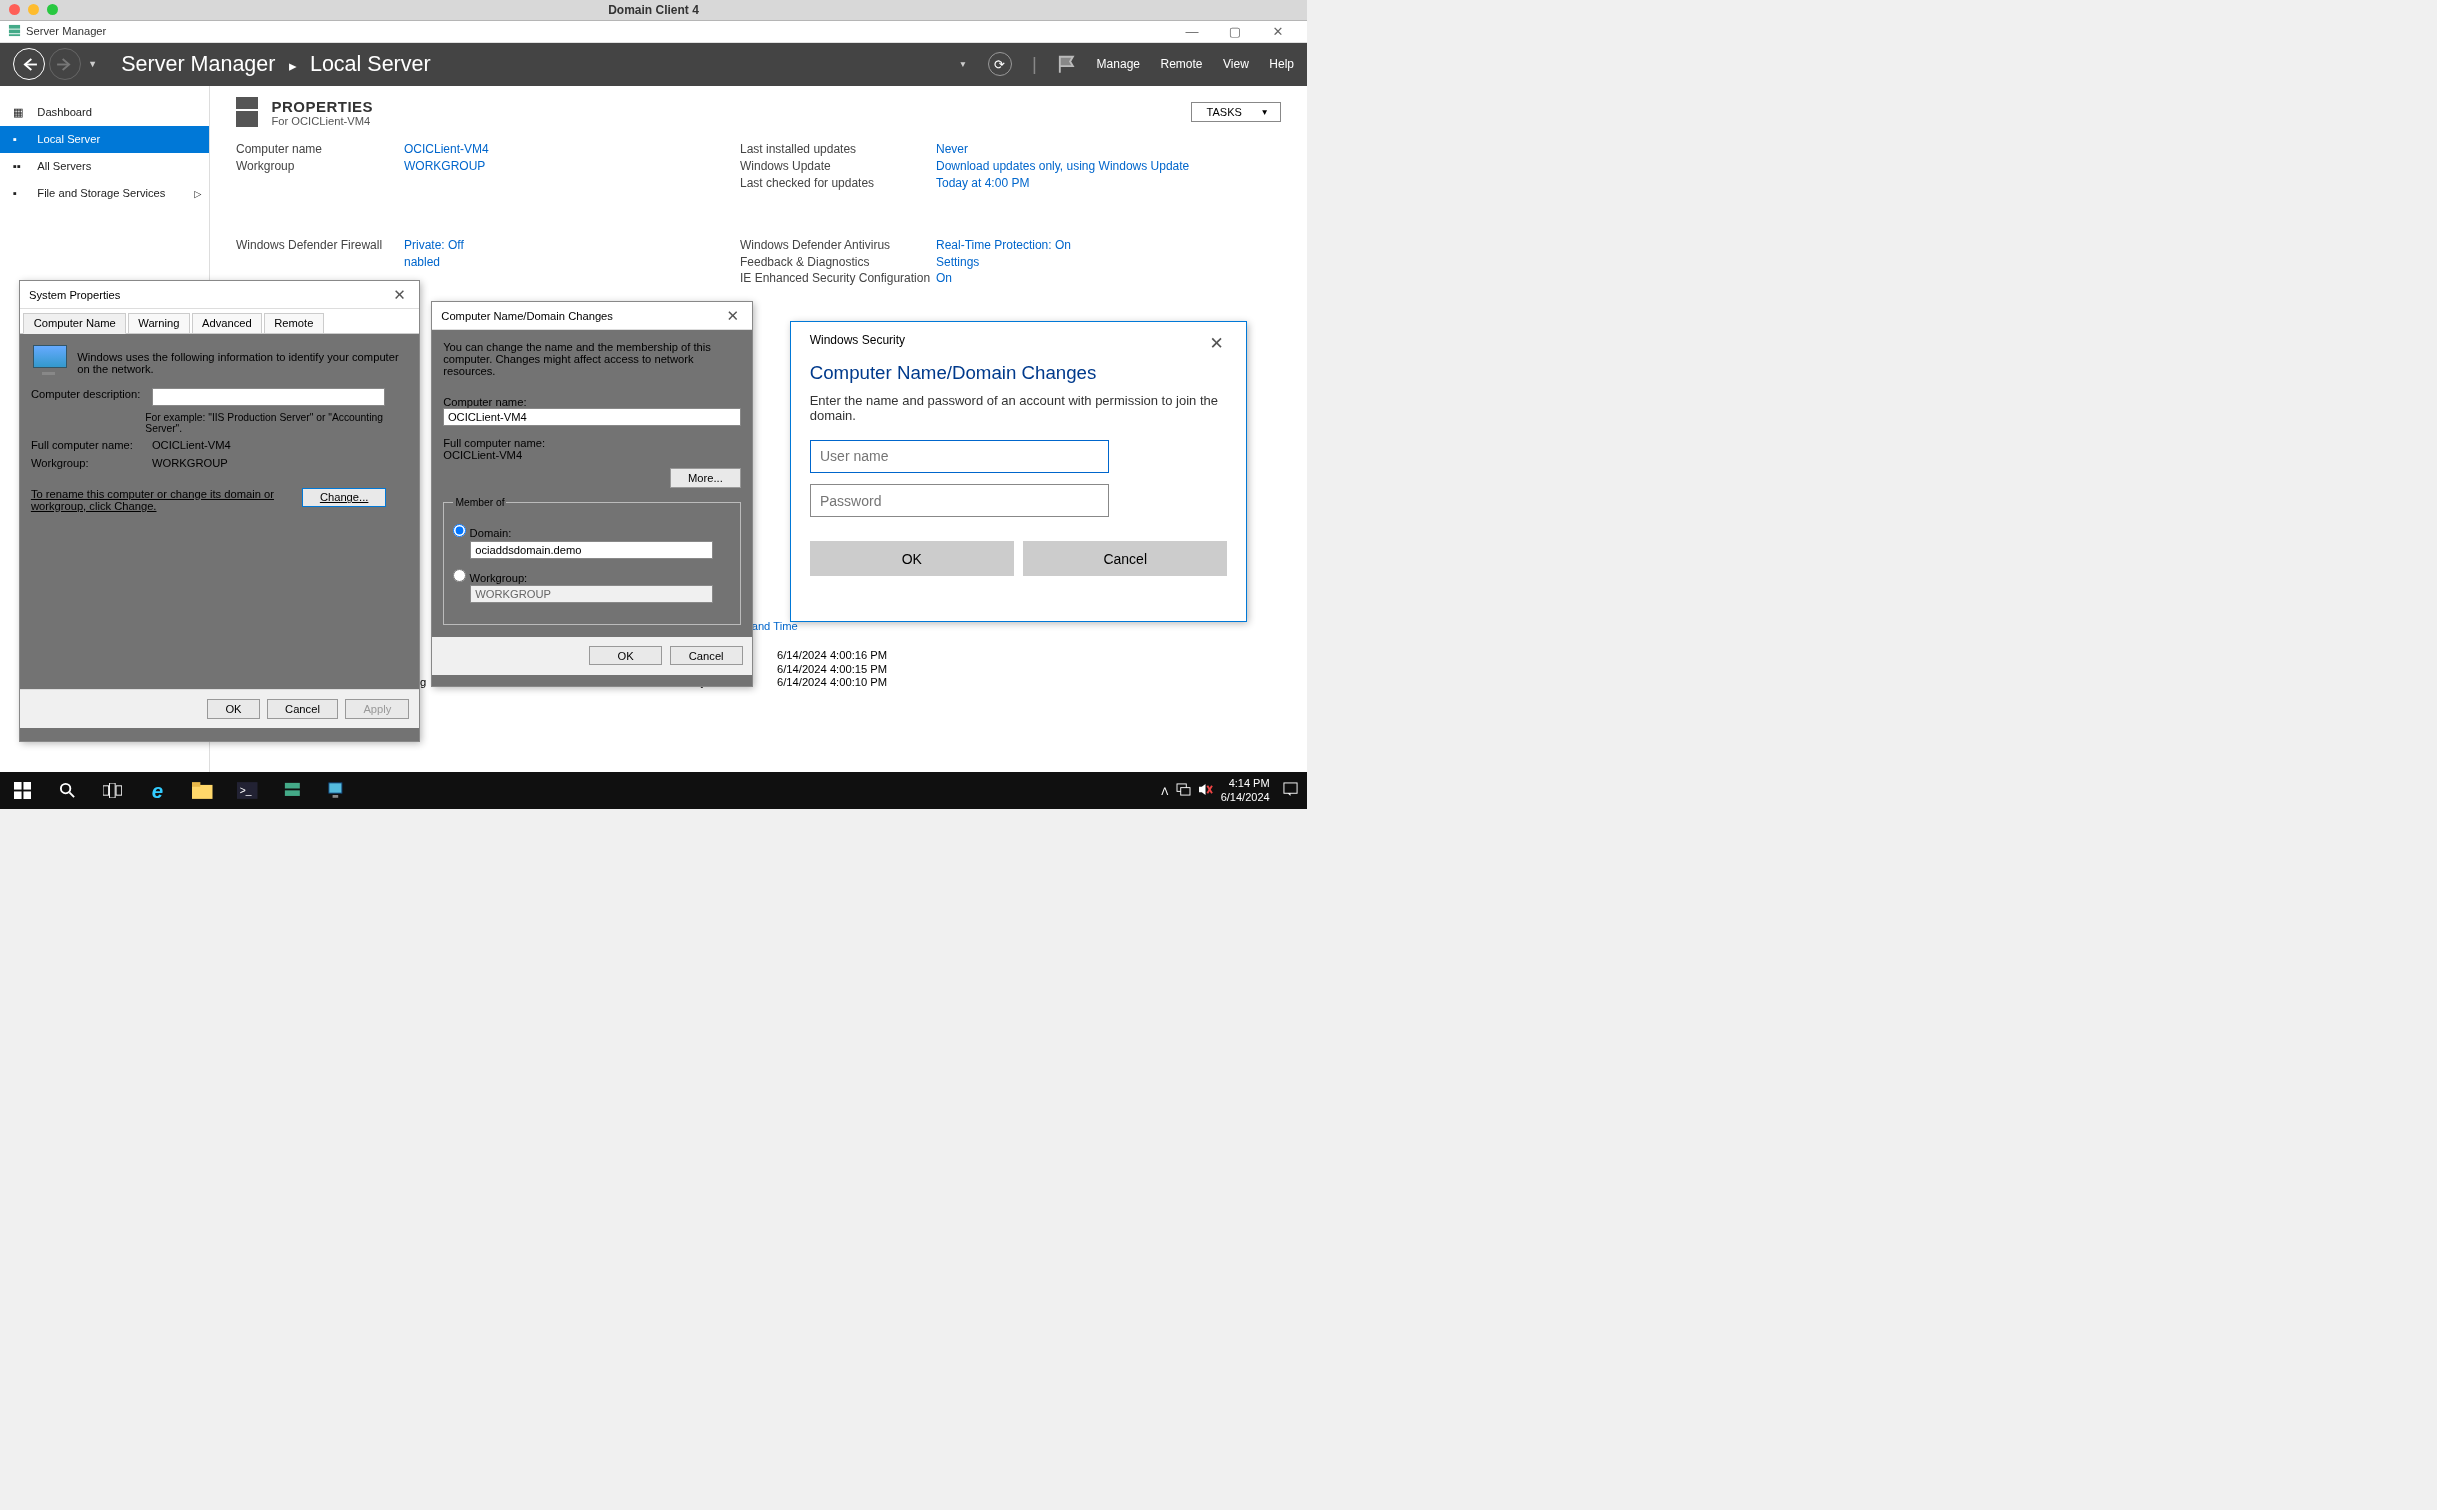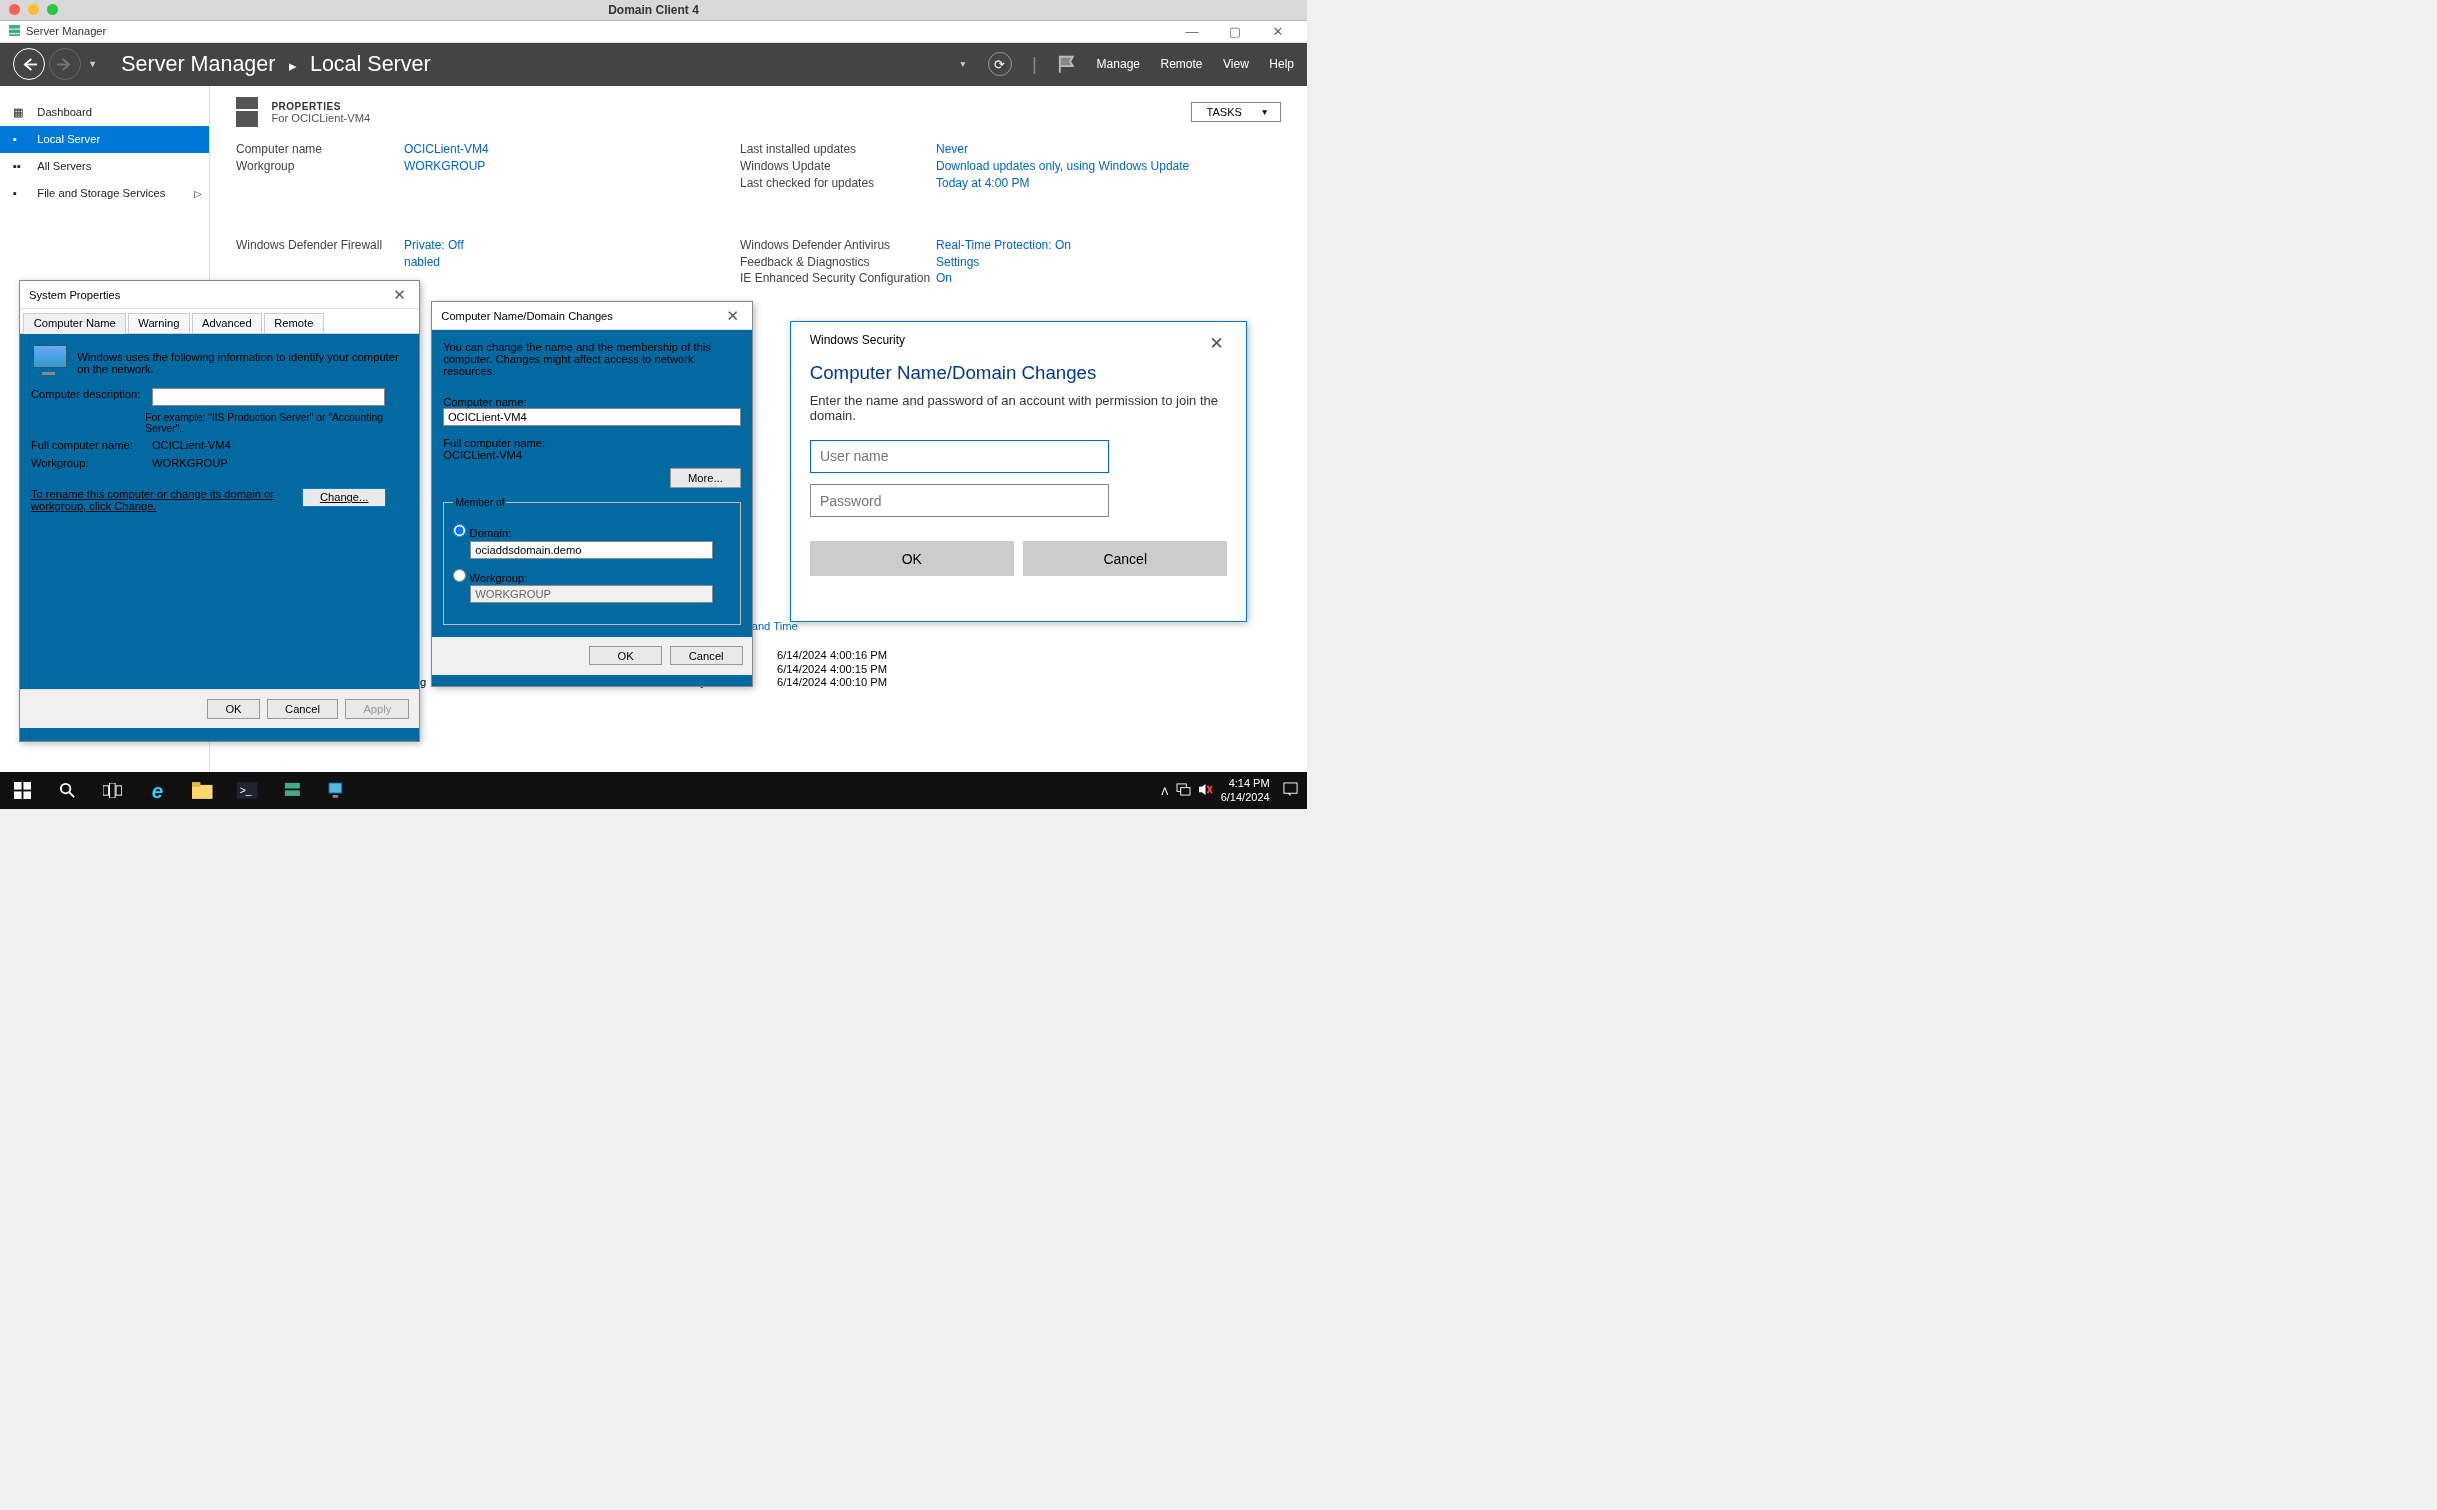--- a/index.html
+++ b/index.html
@@ -38,37 +38,37 @@
 .sidebar { width:210px; border-right:0.9px solid #ddd; padding-top:13px;}
 .side-item { display:flex; align-items:center; height:27px; padding-left:13px; gap:9.3px; color:#222;}
 .side-item.selected { background:#0078d7; color:#fff;}
 .side-icon { width:15px; display:inline-block;}
 .side-arrow { margin-left:auto; margin-right:7.5px; font-size:9.3px; color:#222;}
 
 .content { flex:1; padding:0; position:relative;}
 .prop-header { display:flex; align-items:center; padding:11.2px 26px 9.3px 26px;}
 .prop-header .srv-icon { width:22.4px; height:30px; background:#555; margin-right:13px; position:relative;}
 .prop-header .srv-icon::after { content:''; position:absolute; top:12px; left:0; right:0; height:1.9px; background:#fff;}
-.prop-header h2 { font-size:10px; font-weight:600; color:#333; letter-spacing:0.5px;}
+.prop-header h2 { font-size:15px; font-weight:600; color:#333; letter-spacing:0.5px;}
 .prop-header .sub { font-size:11.2px; color:#555;}
 .tasks-btn { margin-left:auto; border:0.9px solid #888; padding:2.8px 11.2px 2.8px 15px; font-size:11px; display:flex; align-items:center; gap:18.7px;}
 .tasks-btn::after { content:'▼'; font-size:8.4px;}
 
 .prop-grid { padding:5.6px 26px; display:grid; grid-template-columns: 168px 336px 196px 1fr; row-gap:2.8px; font-size:12px;}
 .prop-label { color:#444;}
 .prop-link { color:#0066cc;}
 
 
 .taskbar { position:absolute; bottom:0; left:0; right:0; height:37px; background:#101010; display:flex; align-items:center; color:#fff;}
 .tb-item { width:45px; height:37px; display:flex; align-items:center; justify-content:center; font-size:17px;}
 .tb-right { margin-left:auto; display:flex; align-items:center; gap:7.5px; padding-right:3.7px; font-size:10.3px;}
 .tb-clock { text-align:right; line-height:1.2; font-size:11px;}
 
 
-.dialog { position:absolute; background:#0369a1; border:0.9px solid #888; box-shadow:1.9px 1.9px 7.5px rgba(0,0,0,0.3); font-size:11.2px;}
+.dialog { position:absolute; background:#737373; border:0.9px solid #888; box-shadow:1.9px 1.9px 7.5px rgba(0,0,0,0.3); font-size:11.2px;}
 .dlg-title { height:28px; display:flex; align-items:center; padding:0 9.3px; background:#fff; border-bottom:0.9px solid #ddd;}
 .dlg-close { margin-left:auto; font-size:15px; color:#555; padding:0 3.7px;}
 .tabs { display:flex; background:#fff; border-bottom:0.9px solid #ccc; padding-left:3.7px; padding-top:3.7px;}
 .tab { padding:3.7px 9.3px; border:0.9px solid #ccc; border-bottom:none; margin-right:1.9px; background:#f8f8f8; border-radius:0;}
 .tab.active { background:#f0f0f0; border-bottom:0.9px solid #f0f0f0; margin-bottom:-0.9px;}
 .dlg-body { padding:11.2px;}
 .dlg-body label { display:inline-block;}
 .btn { background:#e9e9e9; border:0.9px solid #999; padding:2.8px 17px; font-size:11.2px;}
 .input { border:0.9px solid #888; background:#fff; padding:1.9px 3.7px; font-size:11.2px;}
 .input.disabled { background:#f0f0f0; color:#666;}

